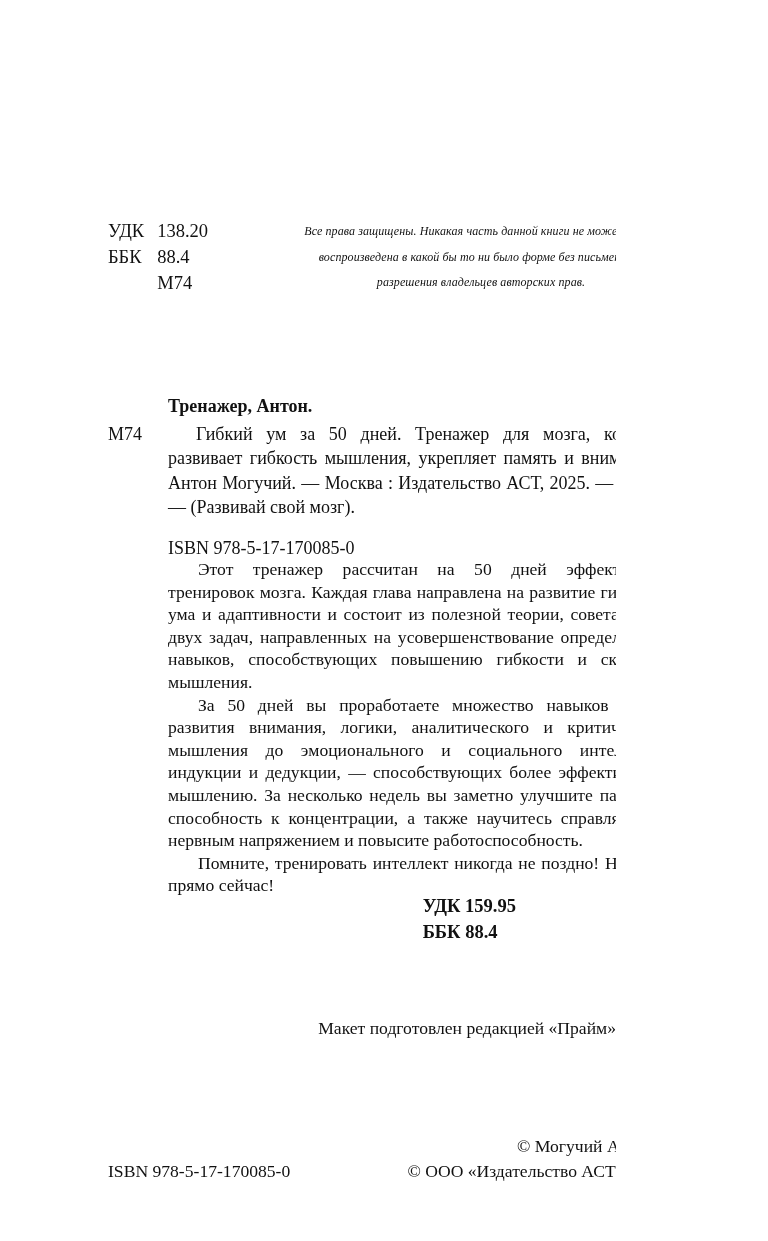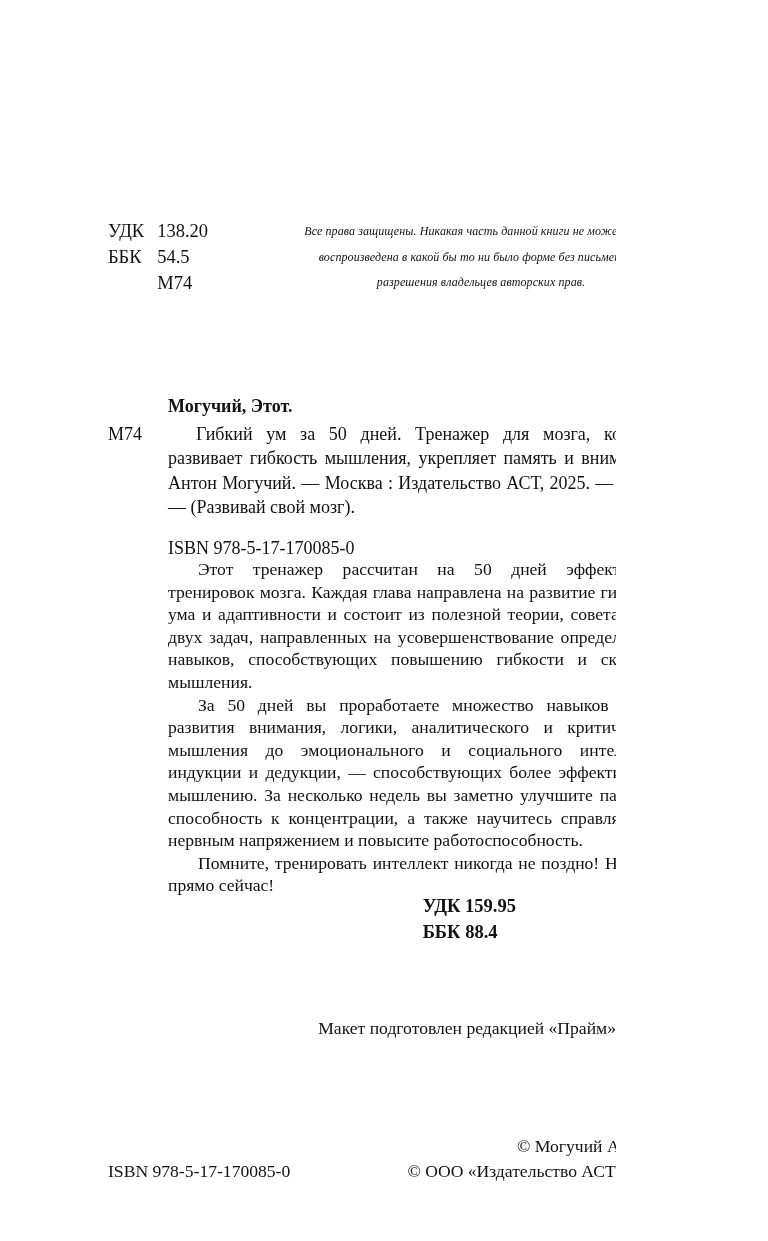--- a/index.html
+++ b/index.html
@@ -176,34 +176,34 @@
 
   <div class="top-block">
 
     <div class="codes">
       <div class="codes-row">
         <span class="codes-label">УДК</span>
         <span class="codes-value">138.20</span>
       </div>
       <div class="codes-row">
         <span class="codes-label">ББК</span>
-        <span class="codes-value">54.5</span>
+        <span class="codes-value">88.4</span>
       </div>
       <div class="codes-row">
         <span class="codes-label"></span>
         <span class="codes-value">М74</span>
       </div>
     </div>
 
     <div class="rights-notice">Все права защищены. Никакая часть данной книги не может быть воспроизведена в какой бы то ни было форме без письменного разрешения владельцев авторских прав.</div>
 
   </div>
 
   <div class="biblio">
-    <div class="biblio-author">Могучий, Этот.</div>
+    <div class="biblio-author">Тренажер, Антон.</div>
     <div class="biblio-body">
       <span class="biblio-shelfmark">М74</span>
       <div class="biblio-desc">Гибкий ум за 50 дней. Тренажер для мозга, который развивает гибкость мышления, укрепляет память и внимание / Антон Могучий. — Москва : Издательство АСТ, 2025. — 320 с.&nbsp; — (Развивай свой мозг).</div>
     </div>
     <div class="isbn-line">ISBN 978-5-17-170085-0</div>
   </div>
 
   <div class="annotation">
     <p>Этот тренажер рассчитан на 50 дней эффективных тренировок мозга. Каждая глава направлена на развитие гибкости ума и адаптивности и состоит из полезной теории, совета дня и двух задач, направленных на усовершенствование определенных навыков, способствующих повышению гибкости и скорости мышления.</p>
     <p>За 50 дней вы проработаете множество навыков — от развития внимания, логики, аналитического и критического мышления до эмоционального и социального интеллекта, индукции и дедукции, — способствующих более эффективному мышлению. За несколько недель вы заметно улучшите память и способность к концентрации, а также научитесь справляться с нервным напряжением и повысите работоспособность.</p>

